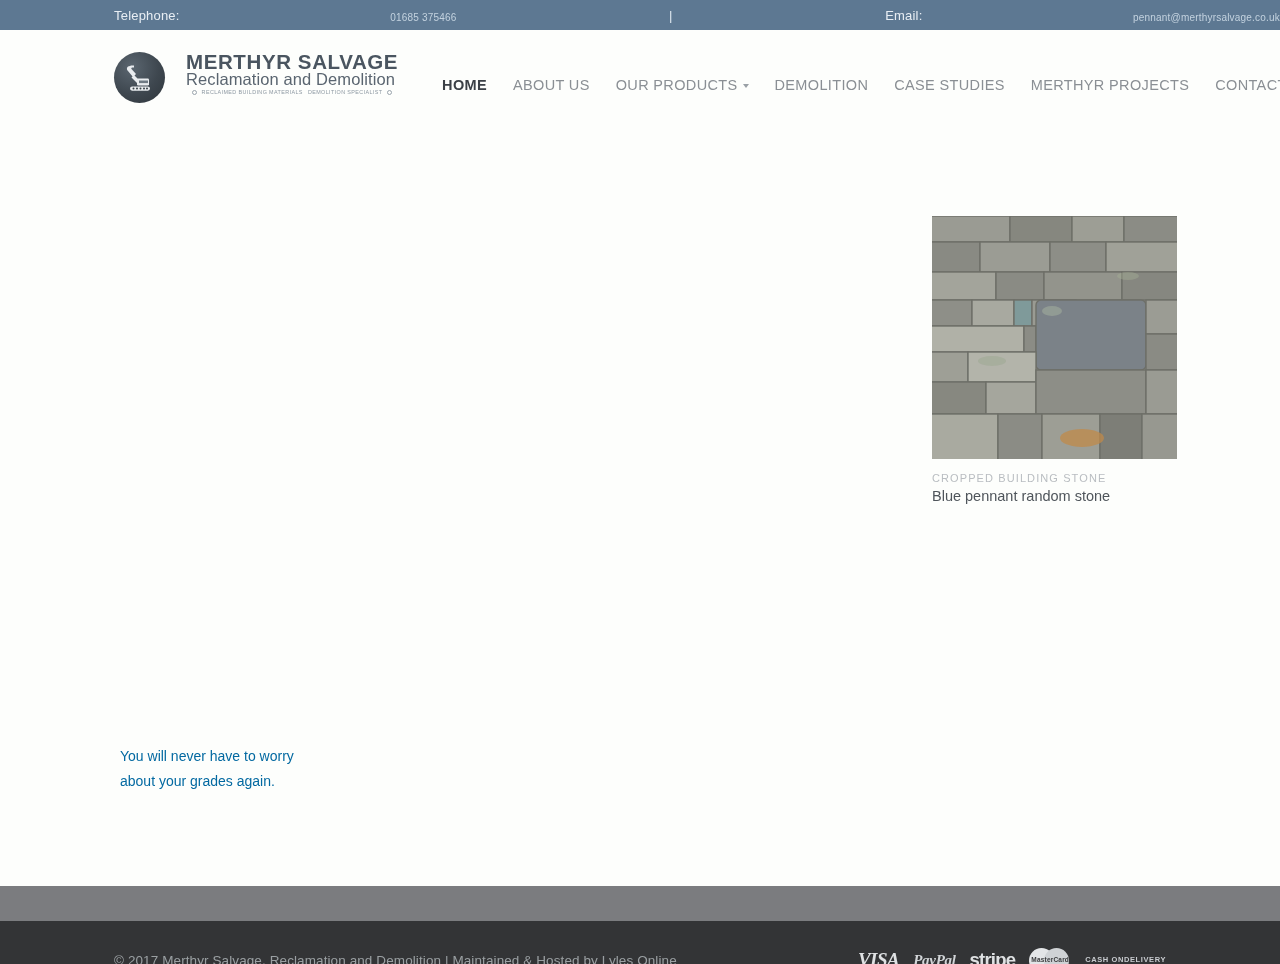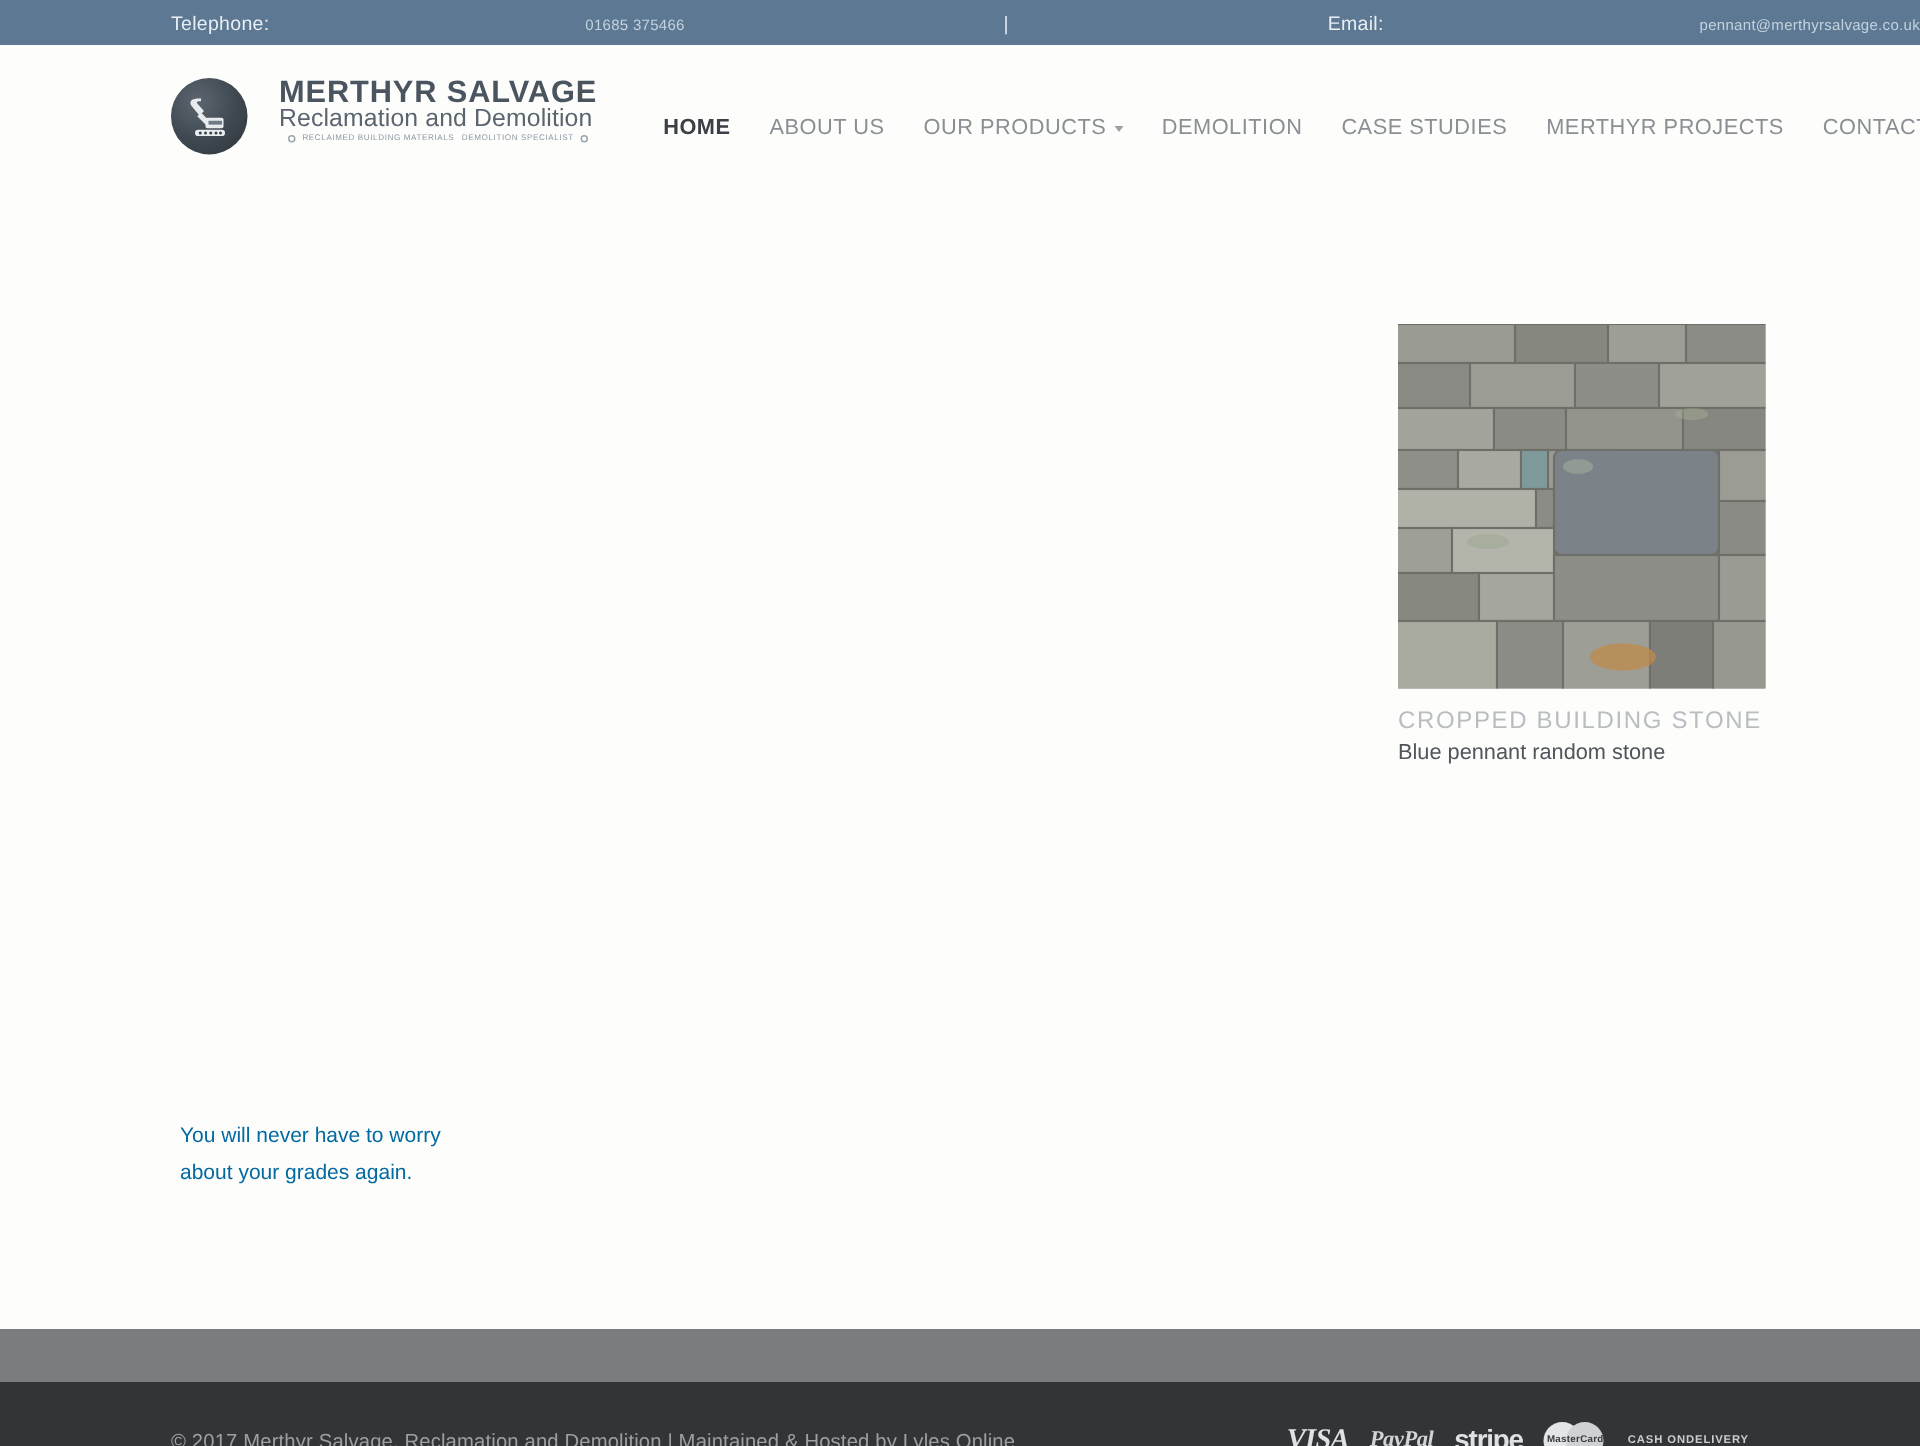--- a/index.html
+++ b/index.html
@@ -94,21 +94,21 @@
     letter-spacing: .2px; margin-bottom: 25px;
   }
 
   .product-card { width: 245px; }
   .product-thumb {
     width: 245px; height: 243px; display: block;
     background: #8b8c84; overflow: hidden; cursor: pointer;
   }
   .product-thumb svg { display: block; }
   .product-cat {
-    font-size: 16px; color: #b9bdc1; letter-spacing: 1.1px;
+    font-size: 11px; color: #b9bdc1; letter-spacing: 1.1px;
     margin-top: 13px; text-transform: uppercase;
   }
   .product-name {
     font-size: 14.5px; color: #4f555b; margin-top: 4px; cursor: pointer;
   }
 
   
   .footer-band { height: 35px; background: #7b7c7f; }
   .footer {
     height: 78px; background: #333436;

